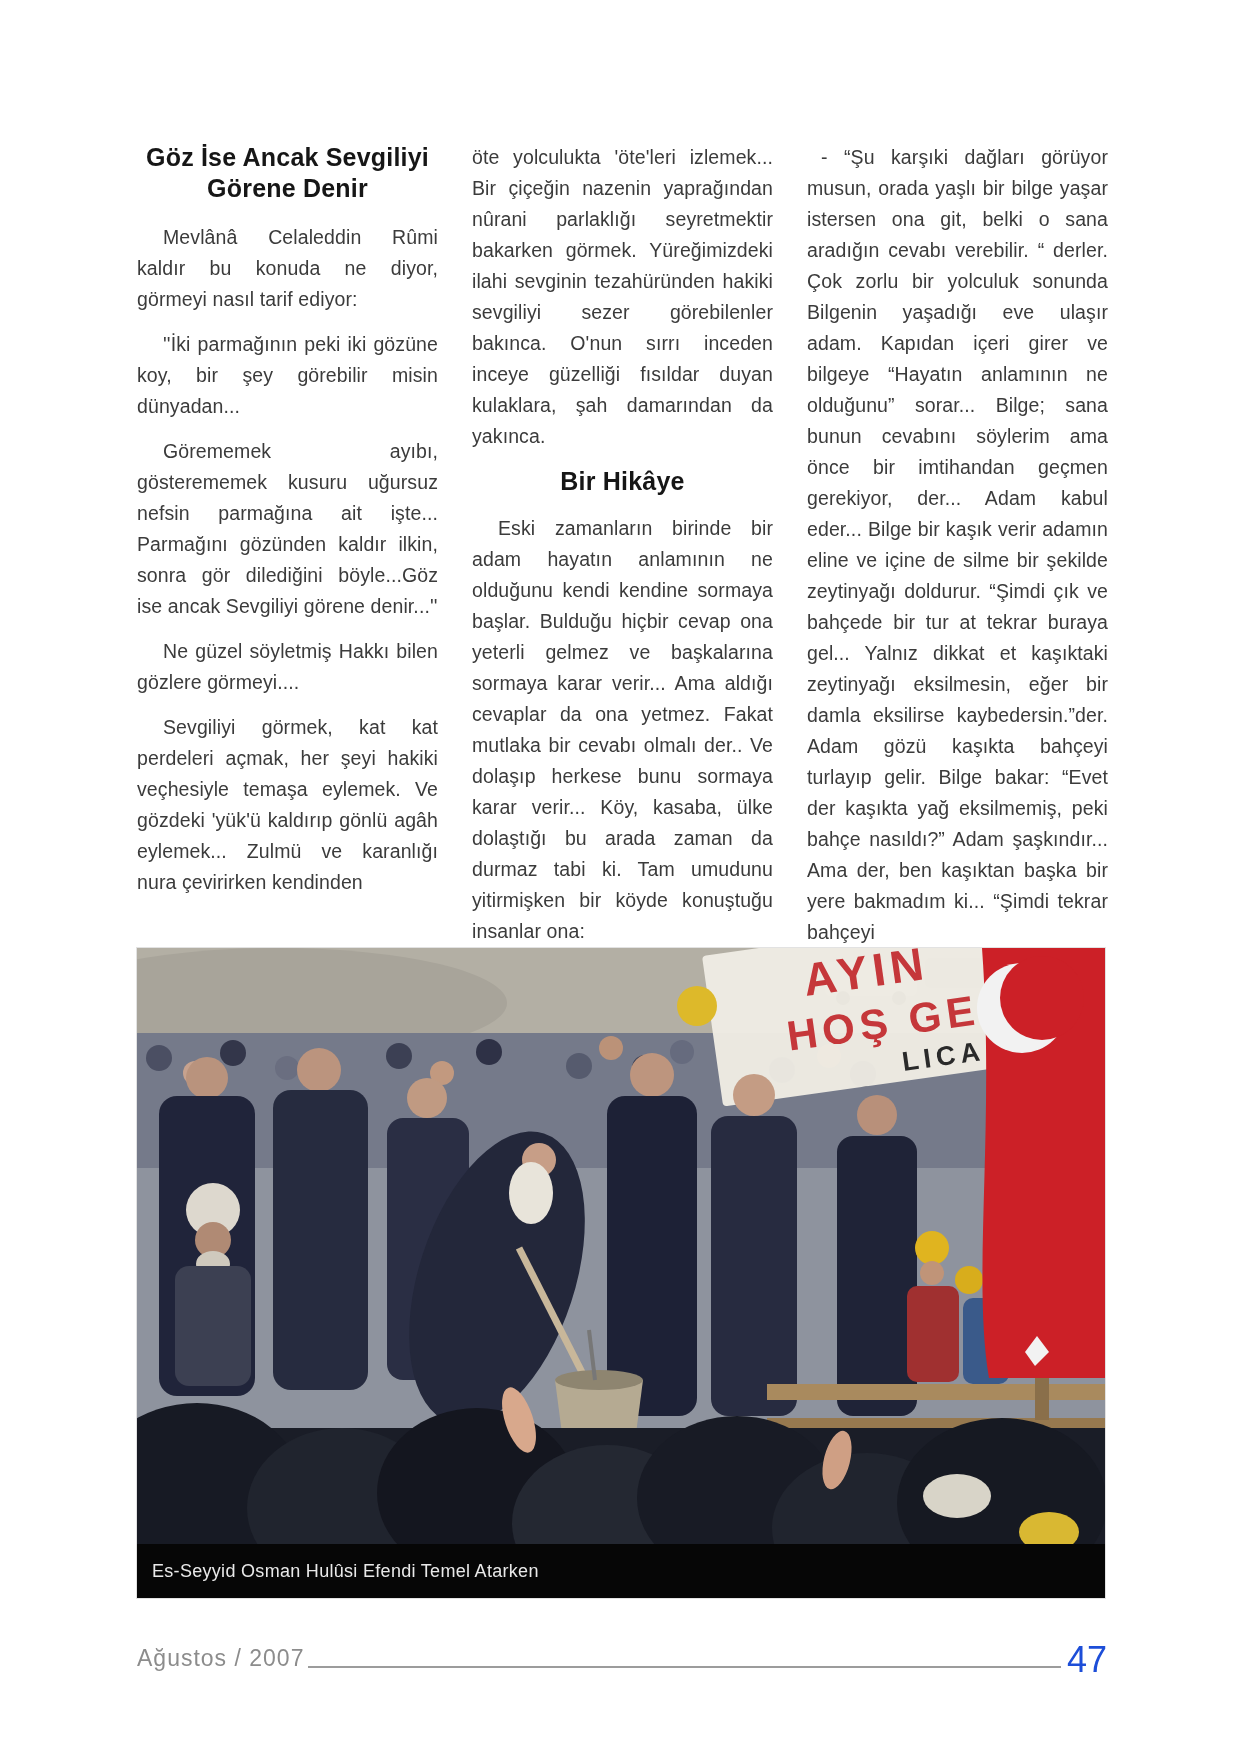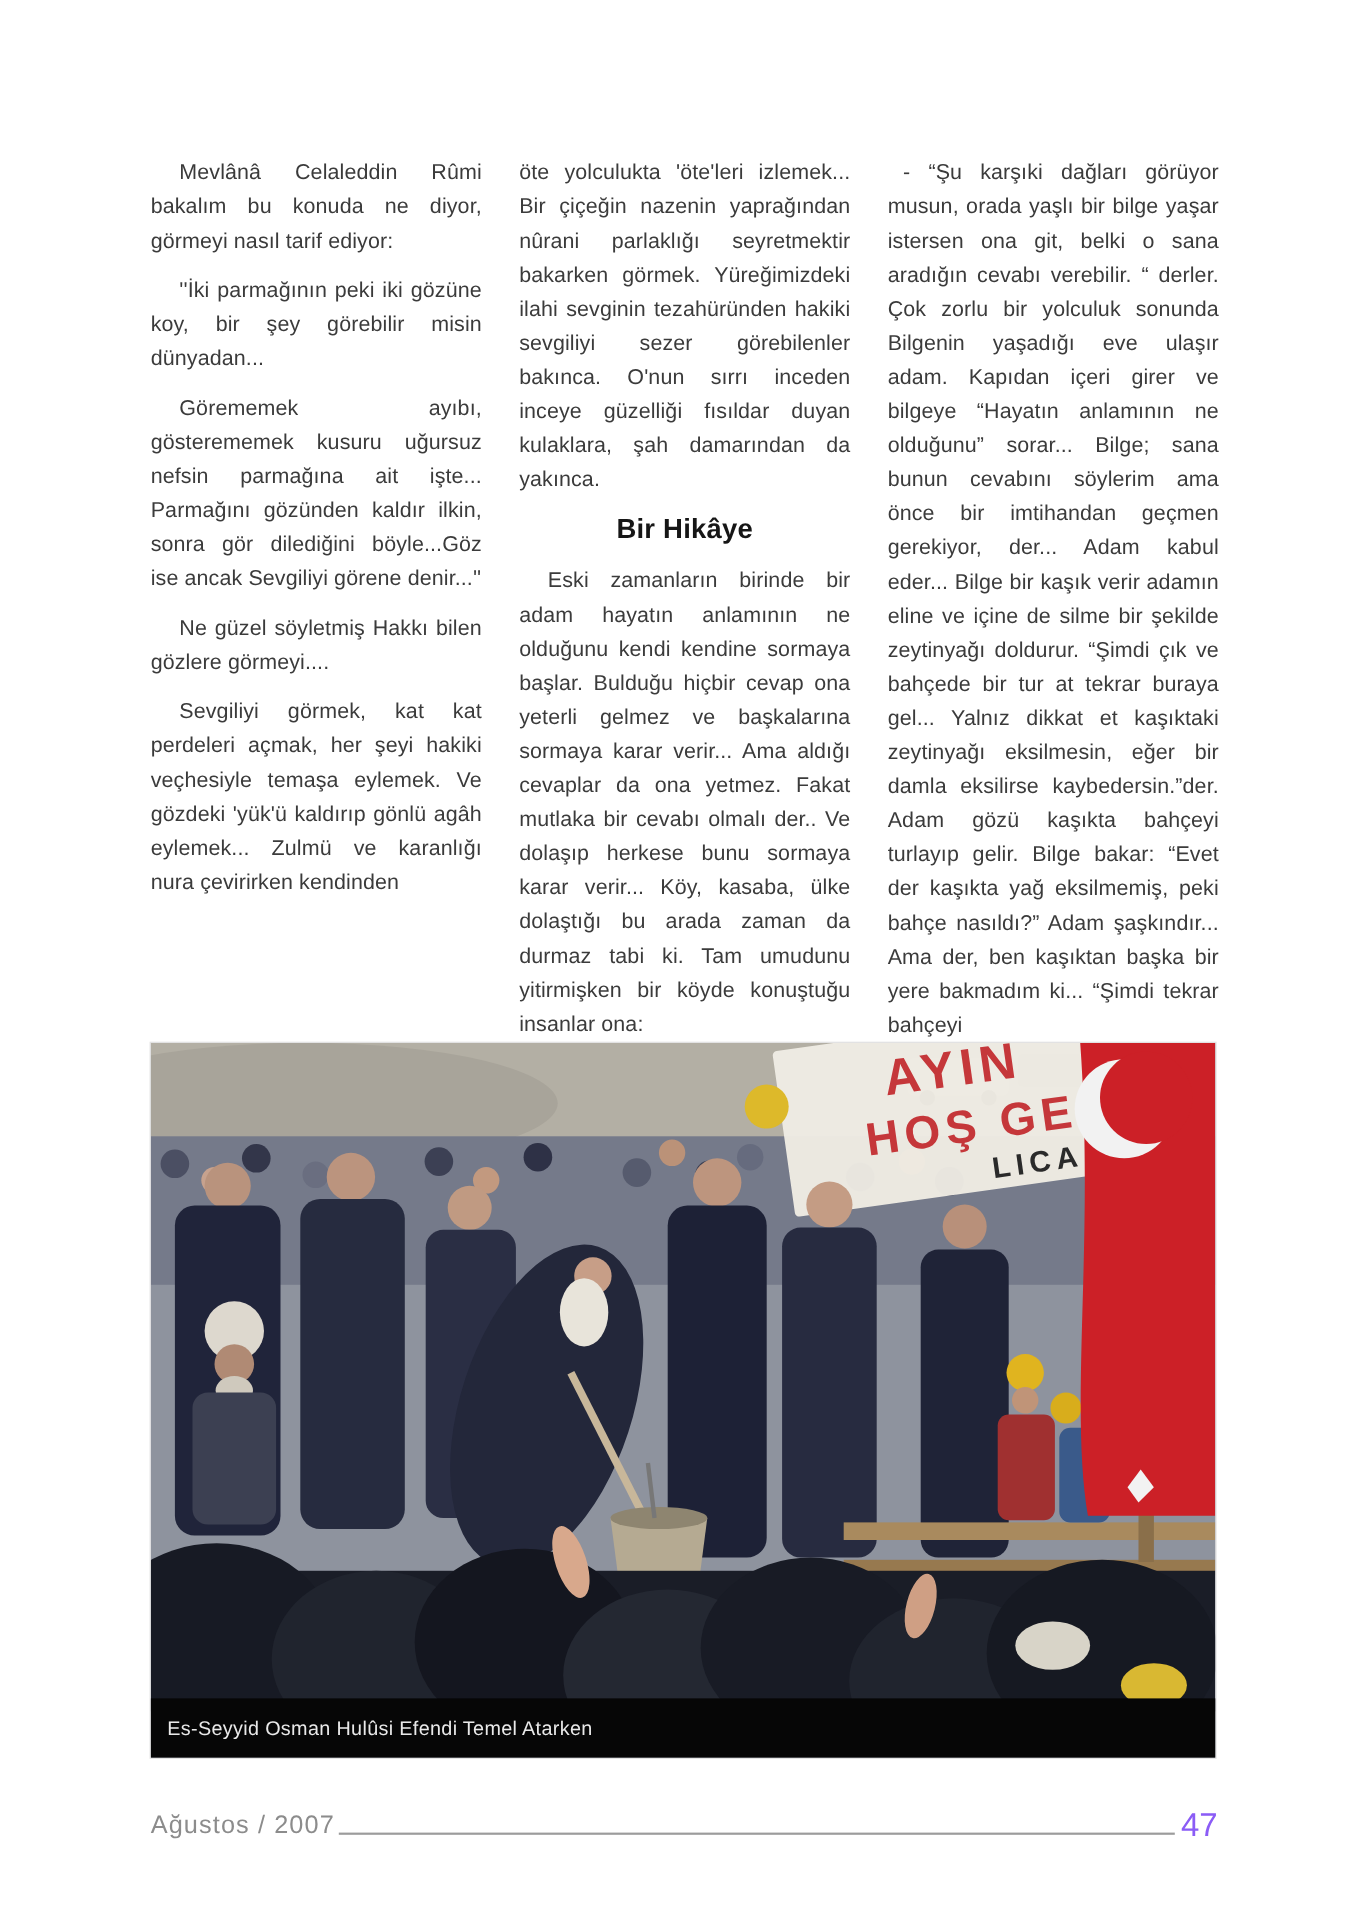--- a/index.html
+++ b/index.html
@@ -32,30 +32,31 @@
     position:absolute;left:0;bottom:0;width:968px;height:54px;
     background:#060606;color:#e9e9e9;display:flex;align-items:center;
     font-size:18px;letter-spacing:0.3px;padding-left:15px;box-sizing:border-box;
   }
   .footer{
     position:absolute;left:137px;top:1645px;width:970px;
     display:flex;
   }
   .footer-issue{color:#8c8c8c;font-size:23px;letter-spacing:1px;line-height:26px;}
   .footer-rule{flex:1;border-bottom:2px solid #9c9c9c;margin:0 0 7px 4px;}
-  .footer-page{color:#8b5cf6;font-size:30px;line-height:30px;margin-left:6px;}
+  .footer-page{color:#1d4ed8;font-size:36px;line-height:30px;margin-left:6px;}
   .banner-text{font-weight:bold;letter-spacing:5px;}
 </style>
 </head>
 <body>
 
 <div class="content">
 
   <div class="col">
-    <p>Mevlânâ Celaleddin Rûmi bakalım bu konuda ne diyor, görmeyi nasıl tarif ediyor:</p>
+    <h2 class="article-title">Göz İse Ancak Sevgiliyi Görene Denir</h2>
+    <p>Mevlânâ Celaleddin Rûmi kaldır bu konuda ne diyor, görmeyi nasıl tarif ediyor:</p>
     <p>''İki parmağının peki iki gözüne koy, bir şey görebilir misin dünyadan...</p>
     <p>Görememek ayıbı, gösterememek kusuru uğursuz nefsin parmağına ait işte... Parmağını gözünden kaldır ilkin, sonra gör dilediğini böyle...Göz ise ancak Sevgiliyi görene denir...''</p>
     <p>Ne güzel söyletmiş Hakkı bilen gözlere görmeyi....</p>
     <p>Sevgiliyi görmek,  kat kat perdeleri açmak, her şeyi hakiki veçhesiyle temaşa eylemek. Ve gözdeki 'yük'ü kaldırıp gönlü agâh eylemek... Zulmü ve karanlığı nura çevirirken kendinden</p>
   </div>
 
   <div class="col">
     <p class="no-indent">öte yolculukta 'öte'leri izlemek... Bir çiçeğin nazenin yaprağından nûrani parlaklığı seyretmektir bakarken görmek. Yüreğimizdeki ilahi sevginin tezahüründen hakiki sevgiliyi sezer görebilenler bakınca. O'nun sırrı inceden inceye güzelliği fısıldar duyan kulaklara, şah damarından da yakınca.</p>
     <h2 class="story-heading">Bir Hikâye</h2>
     <p>Eski zamanların birinde bir adam hayatın anlamının ne olduğunu kendi kendine sormaya başlar. Bulduğu hiçbir cevap ona yeterli gelmez ve başkalarına sormaya karar verir... Ama aldığı cevaplar da ona yetmez. Fakat mutlaka bir cevabı olmalı der.. Ve dolaşıp herkese bunu sormaya karar verir... Köy, kasaba, ülke dolaştığı bu arada zaman da durmaz tabi ki. Tam umudunu yitirmişken bir köyde konuştuğu insanlar ona:</p>

